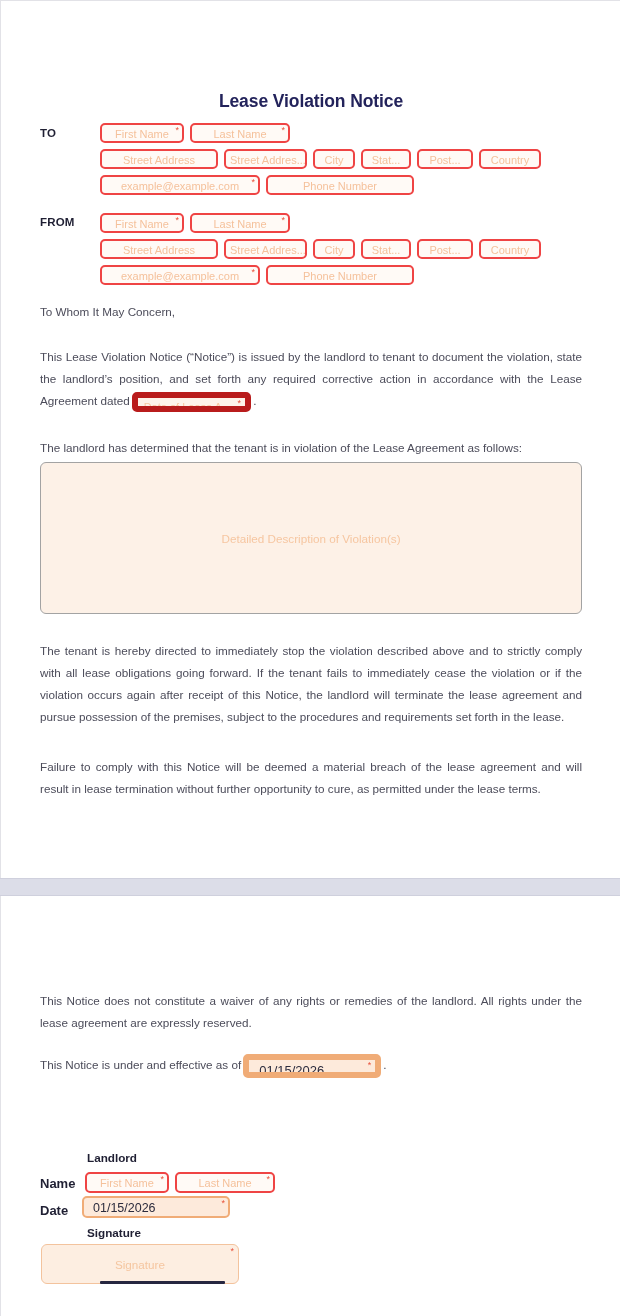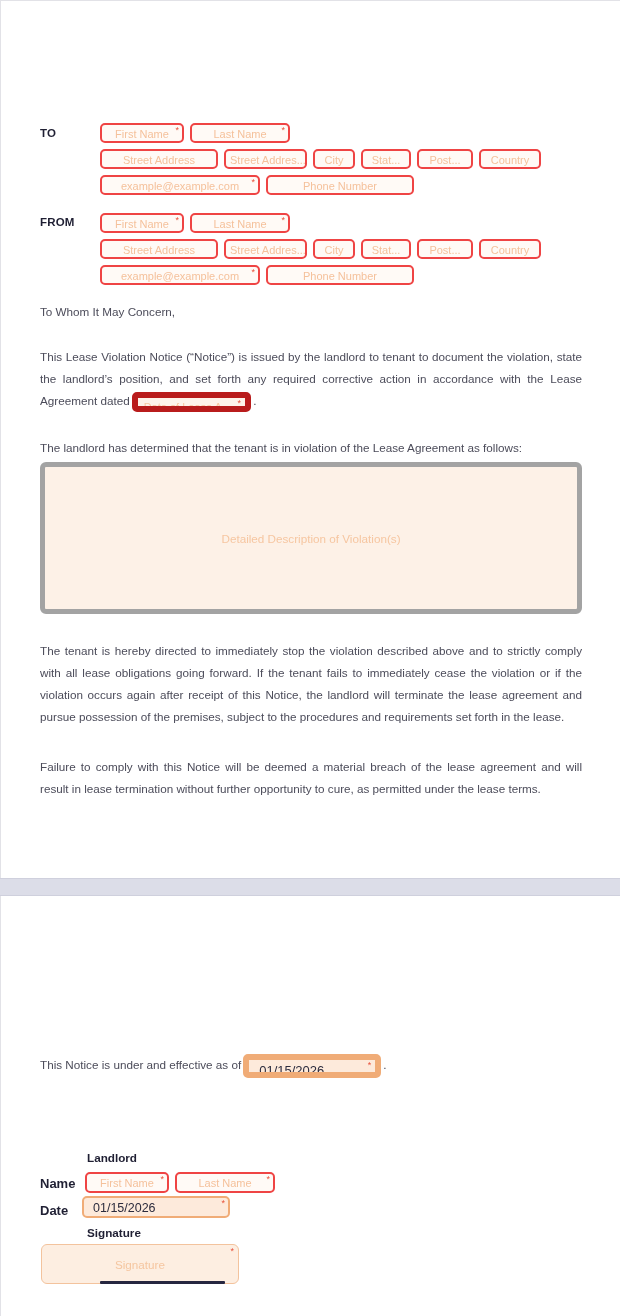--- a/index.html
+++ b/index.html
@@ -187,21 +187,21 @@
   }
 
   
   .violation-box {
     position: absolute;
     left: 0;
     top: 462px;
     width: 542px;
     height: 152px;
     box-sizing: border-box;
-    border: 5px solid #a3a3a3;
+    border: 1px solid #a3a3a3;
     border-radius: 6px;
     background: #fdf1e7;
     color: #f6c6a1;
     font-size: 11.7px;
     display: flex;
     align-items: center;
     justify-content: center;
   }
 
   
@@ -259,20 +259,21 @@
 <body>
 
 <div id="page">
 
   <div class="sheet sheet-1"></div>
   <div class="page-break"></div>
   <div class="sheet sheet-2"></div>
 
   <div class="content" style="top:0;height:878px;">
 
+    <div class="doc-title">Lease Violation Notice</div>
 
     <div class="addr-label" style="top:127px;">TO</div>
 
     <div class="field-row" style="top:123px;">
       <div class="fld w-first">
         <span>First Name</span>
         <span class="req">*</span>
       </div>
       <div class="fld w-last">
         <span>Last Name</span>
@@ -366,20 +367,21 @@
     </div>
 
     <div class="para" style="top:640px;">The tenant is hereby directed to immediately stop the violation described above and to strictly comply with all lease obligations going forward. If the tenant fails to immediately cease the violation or if the violation occurs again after receipt of this Notice, the landlord will terminate the lease agreement and pursue possession of the premises, subject to the procedures and requirements set forth in the lease.</div>
 
     <div class="para" style="top:756px;">Failure to comply with this Notice will be deemed a material breach of the lease agreement and will result in lease termination without further opportunity to cure, as permitted under the lease terms.</div>
 
   </div>
 
   <div class="content" style="top:896px;height:420px;">
 
+    <div class="para" style="top:94px;">This Notice does not constitute a waiver of any rights or remedies of the landlord. All rights under the lease agreement are expressly reserved.</div>
 
     <div class="para nojust" style="top:156px;line-height:26px;"><span>This Notice is under and effective as of</span><span class="inline-fld filled"><span>01/15/2026</span><span class="req">*</span></span><span>.</span></div>
 
     <div class="sig-heading" style="top:255px;">Landlord</div>
 
     <div class="sig-label" style="top:280px;">Name</div>
     <div class="sig-row" style="left:45px;top:276px;">
       <div class="fld w-first tall">
         <span>First Name</span>
         <span class="req">*</span>

